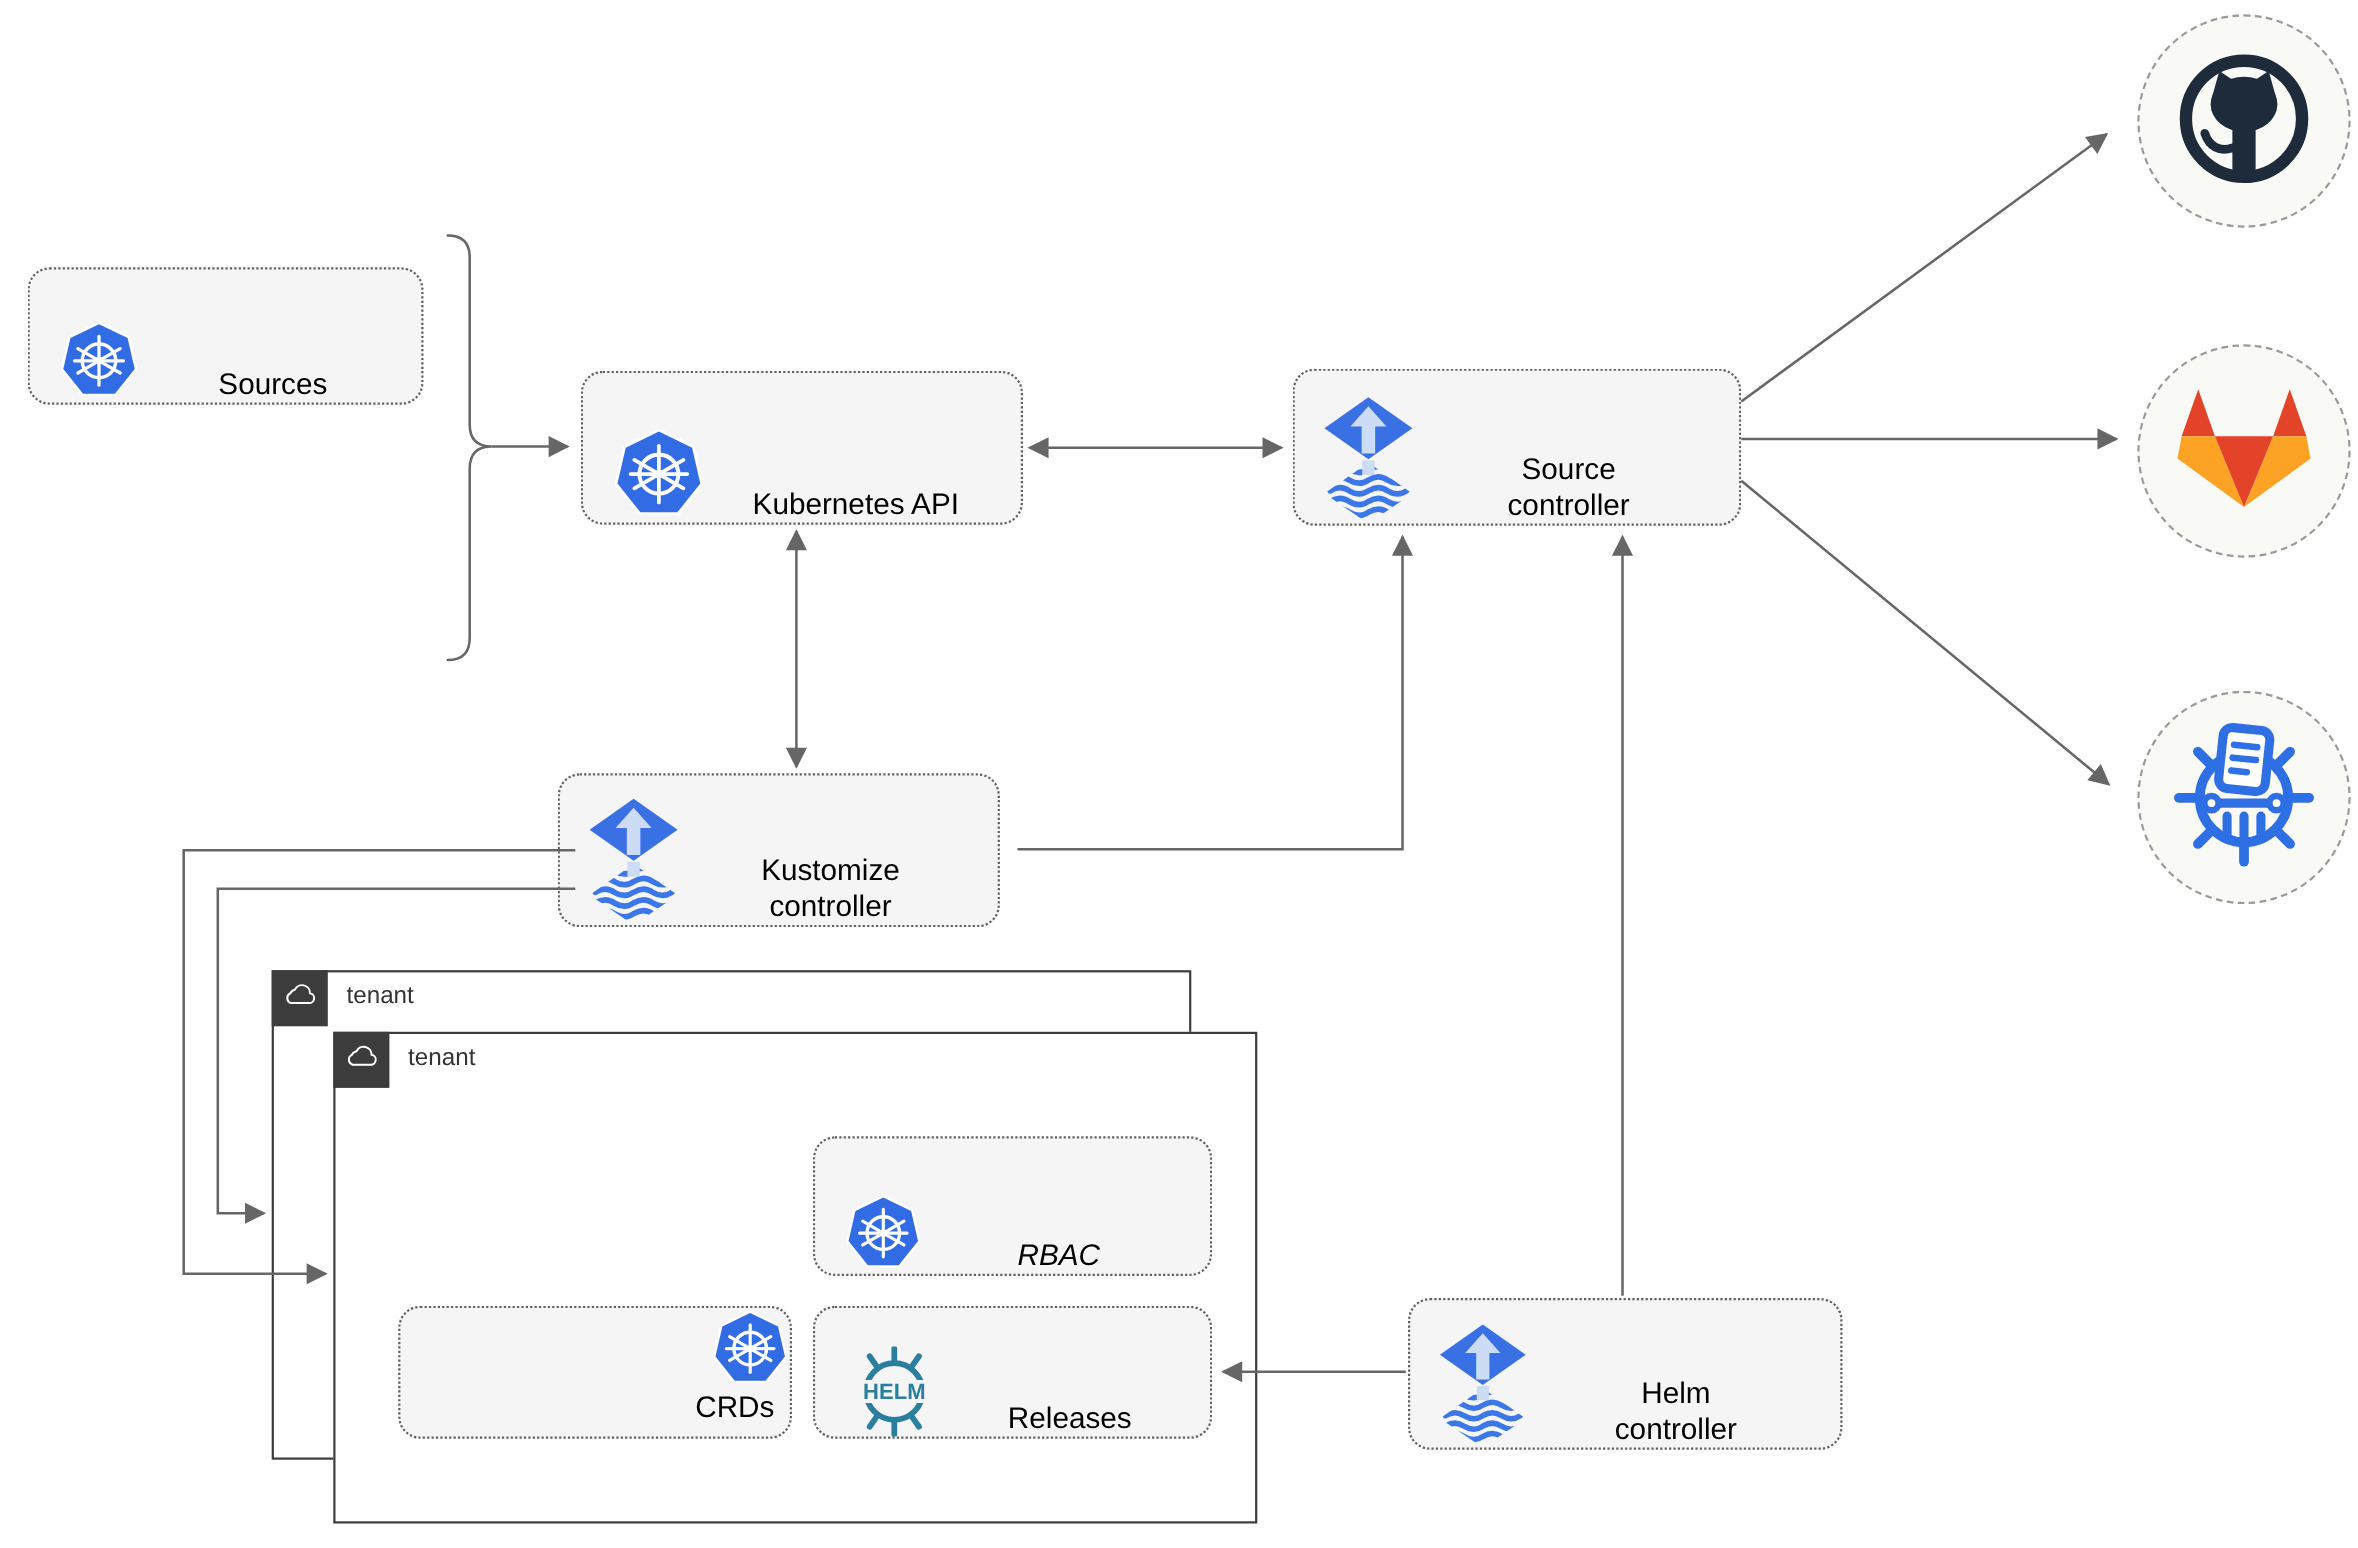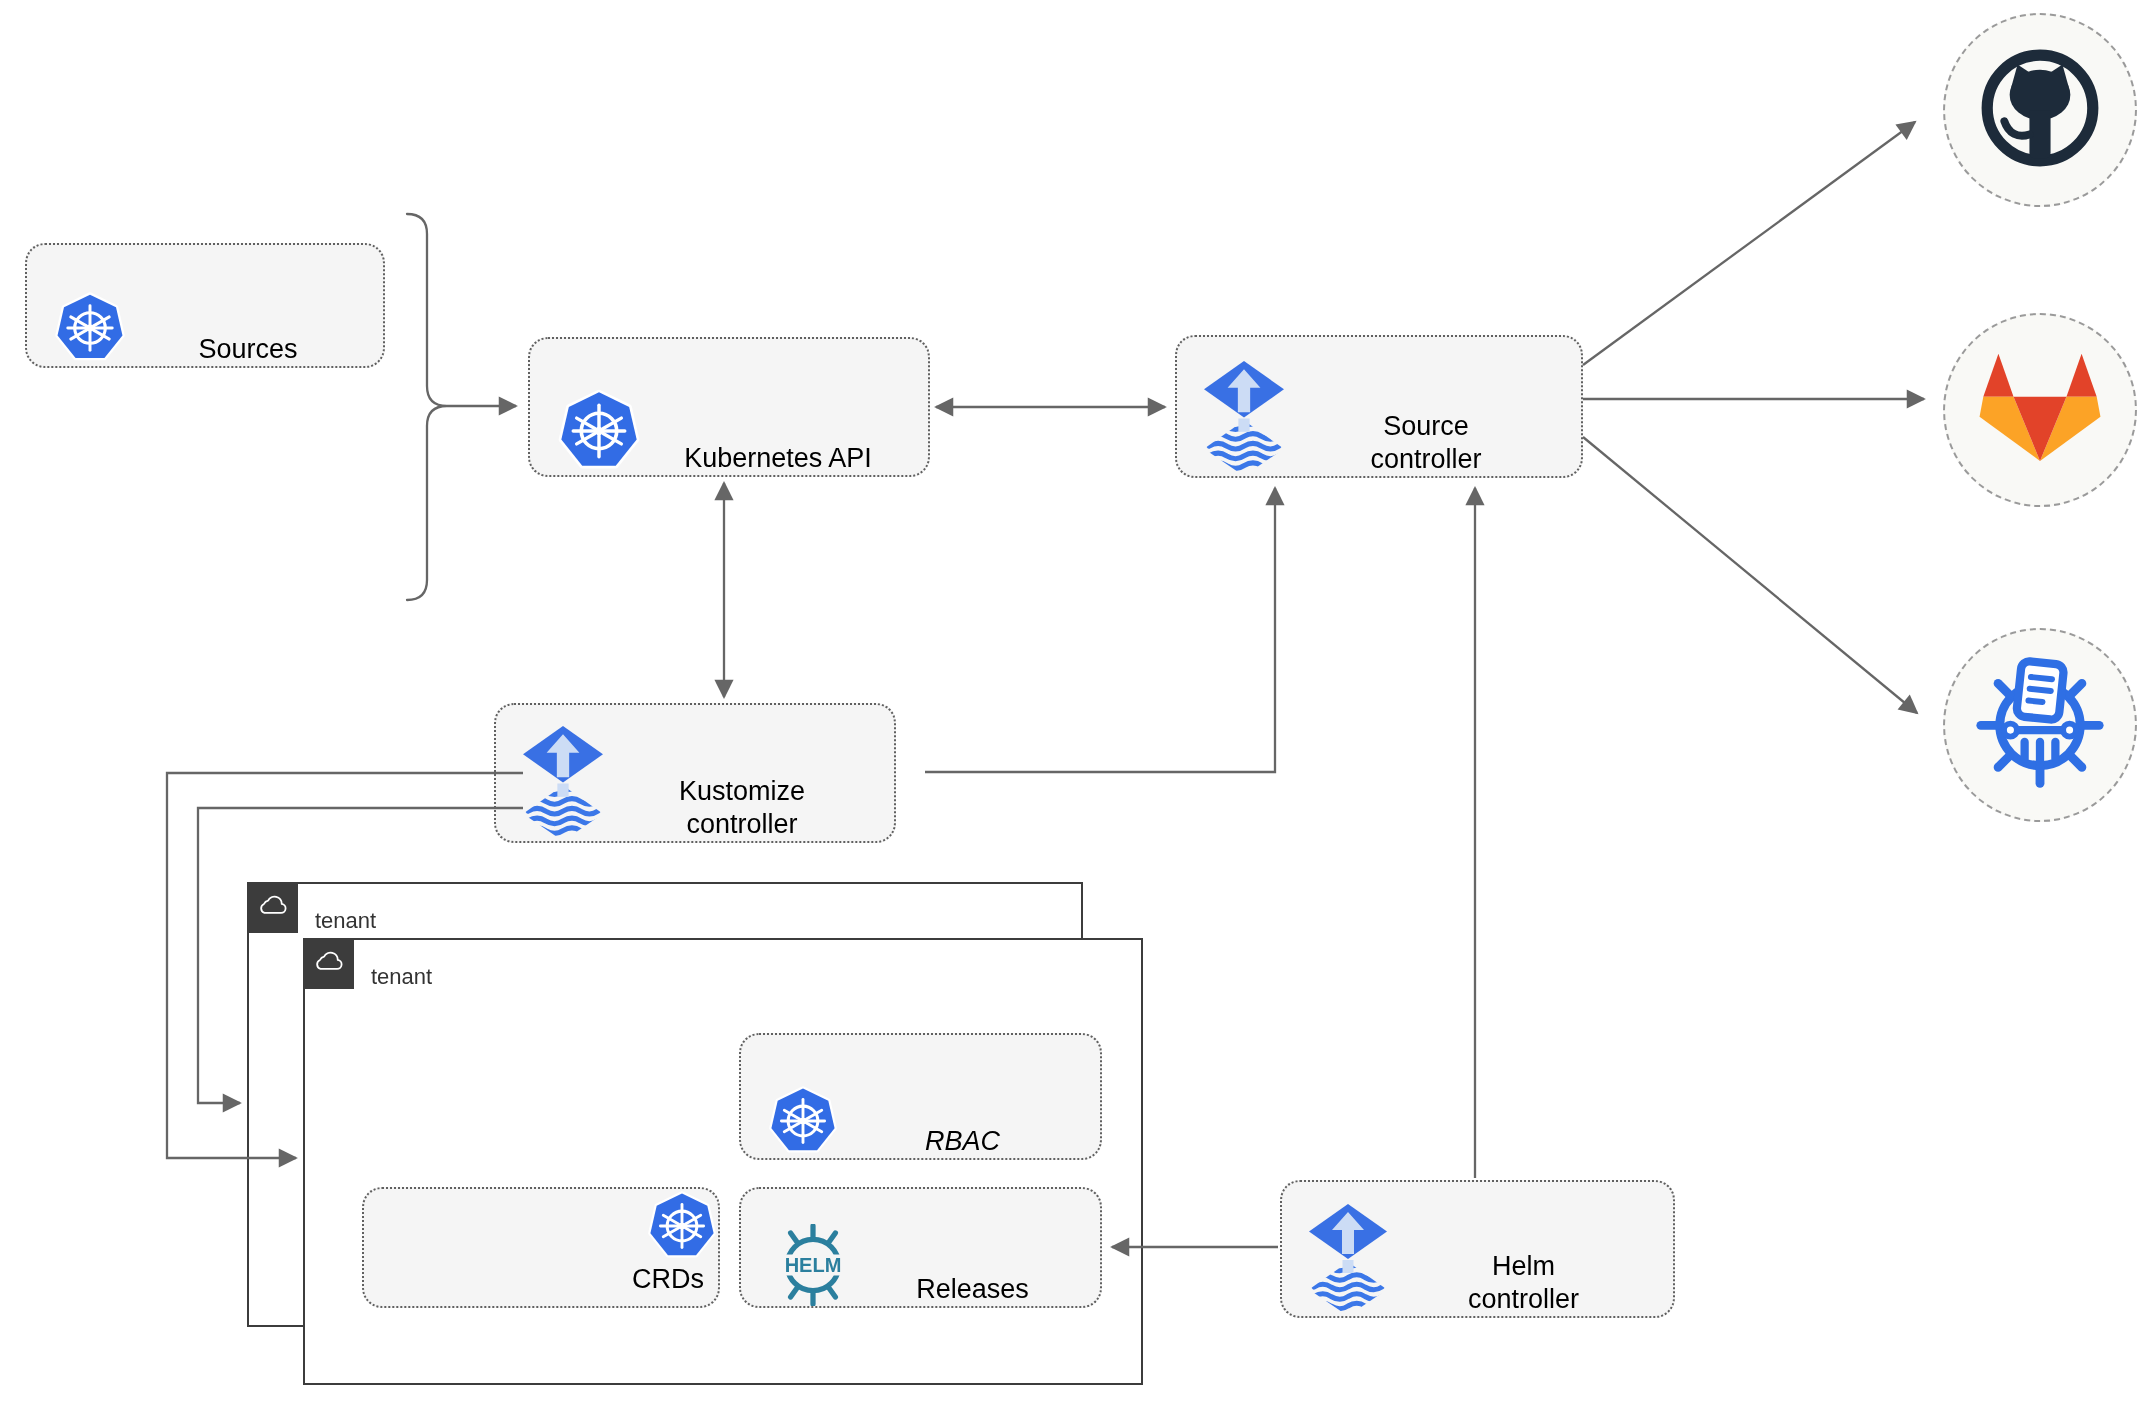--- a/index.html
+++ b/index.html
@@ -10,21 +10,21 @@
   .box{position:absolute;background:#f5f5f5;border:2.5px dotted #606060;border-radius:20px;
        display:flex;align-items:flex-end;box-sizing:border-box;z-index:3;}
   .box .icon{margin-left:26px;flex:0 0 auto;display:flex;align-items:center;}
   .box .lbl{flex:1 1 auto;text-align:center;font-size:27px;color:#000;line-height:1.22;
             white-space:pre-line;padding-right:14px;}
 
   
   .tenant{position:absolute;background:#ffffff;border:2px solid #3c3c3c;box-sizing:border-box;}
   .tenant .badge{position:absolute;top:-2px;left:-2px;width:51px;height:51px;background:#3c3c3c;
                  display:flex;align-items:center;justify-content:center;}
-  .tenant .tlabel{position:absolute;top:24px;left:66px;font-size:22px;color:#333;}
+  .tenant .tlabel{position:absolute;top:8px;left:66px;font-size:22px;color:#333;}
 
   
   .ext{position:absolute;width:194px;height:194px;border:2.5px dashed #9a9a9a;border-radius:50%;
        background:#f9f9f6;display:flex;align-items:center;justify-content:center;box-sizing:border-box;z-index:3;}
 
   .edges{position:absolute;left:0;top:0;z-index:5;pointer-events:none;}
   .defs-holder{position:absolute;width:0;height:0;overflow:hidden;}
 </style>
 </head>
 <body>
@@ -159,21 +159,21 @@
   <div class="box" style="left:1175px;top:335px;width:408px;height:143px;">
     <span class="icon">
         <svg width="82" height="115">
           <use href="#i-flux"></use>
         </svg>
       </span>
     <span class="lbl">Source
 controller</span>
   </div>
 
-  <div class="box" style="left:494px;top:703px;width:402px;height:140px;">
+  <div class="box" style="left:507px;top:703px;width:402px;height:140px;">
     <span class="icon">
         <svg width="82" height="115">
           <use href="#i-flux"></use>
         </svg>
       </span>
     <span class="lbl">Kustomize
 controller</span>
   </div>
 
   <div class="box" style="left:1280px;top:1180px;width:395px;height:138px;">

